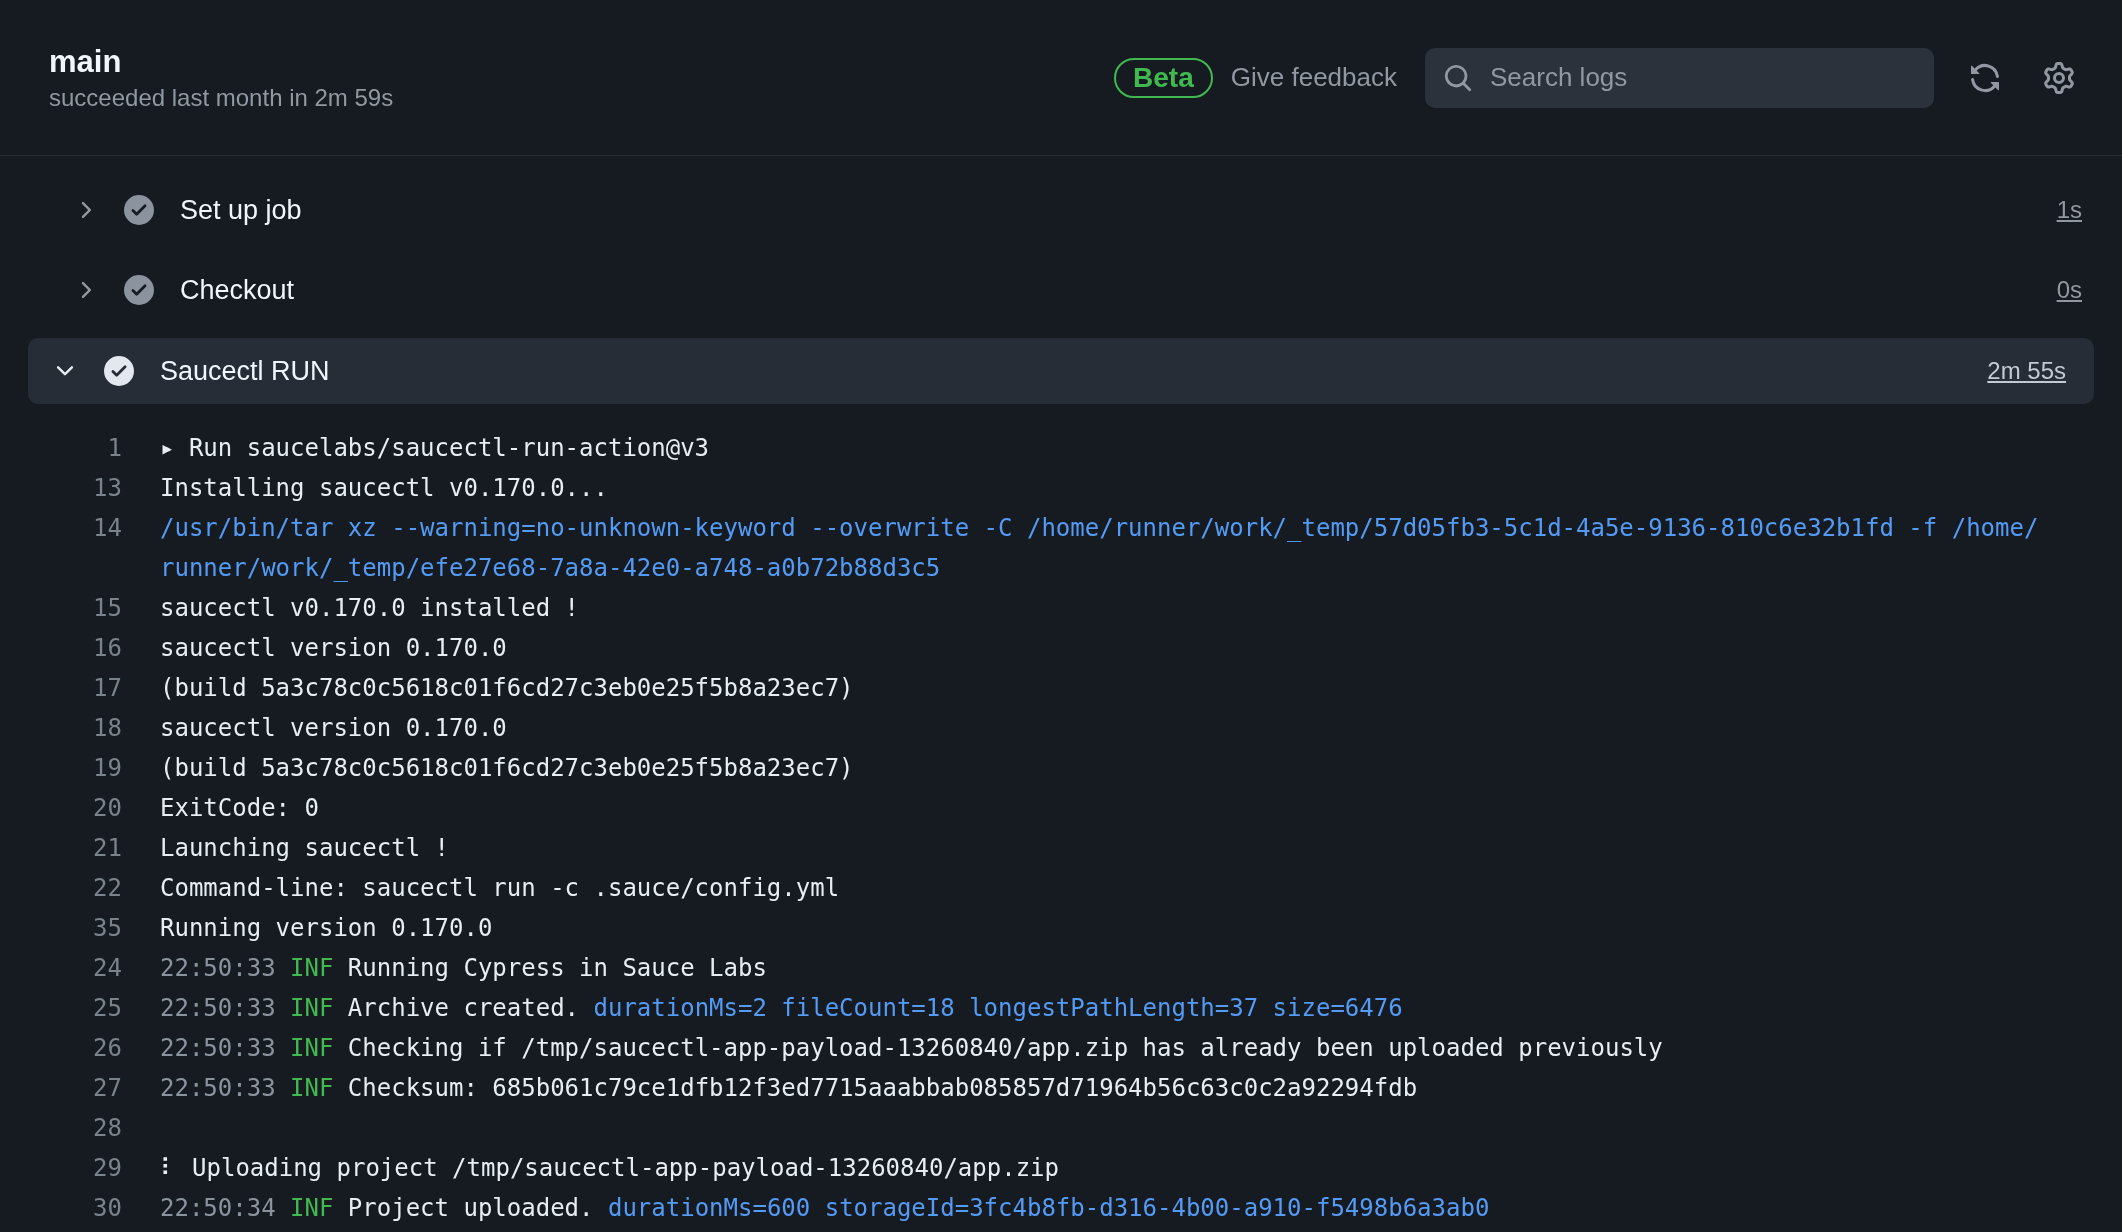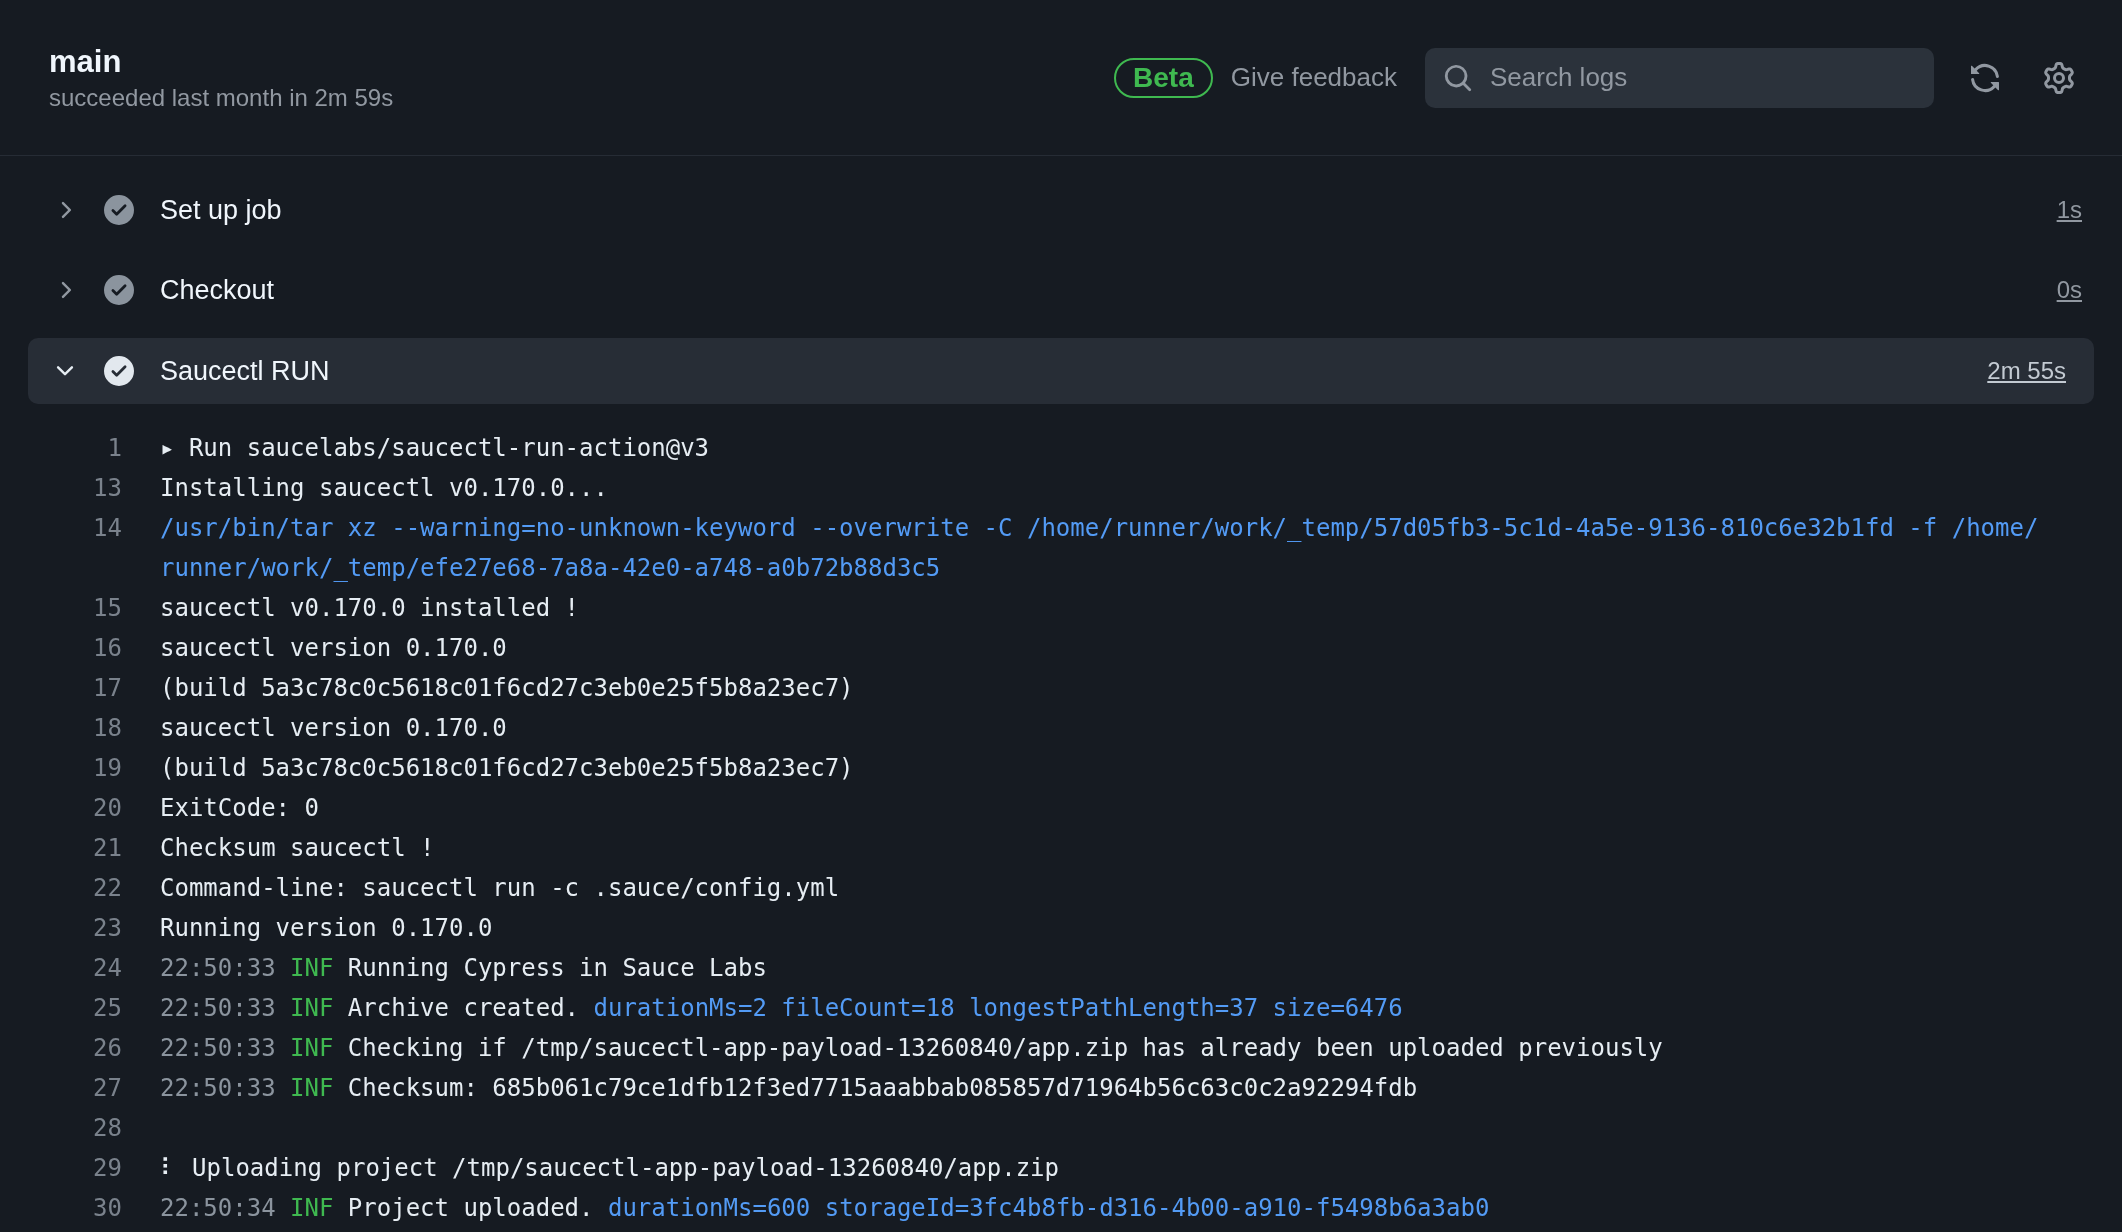--- a/index.html
+++ b/index.html
@@ -53,21 +53,21 @@
   .search-box input::placeholder{color:var(--text-secondary);}
   .icon-button{
     width:46px;height:46px;display:flex;align-items:center;justify-content:center;
     background:transparent;border:none;cursor:pointer;padding:0;
   }
   .icon-button svg{width:32px;height:32px;fill:var(--text-secondary);}
   
   .steps-list{padding-top:14px;}
   .step-row{
     height:80px;display:flex;align-items:center;
-    padding:0 40px 0 50px;cursor:pointer;
+    padding:0 40px 0 50px;cursor:pointer;margin-left:20px;
   }
   .step-row.expanded{
     height:66px;margin:8px 28px 0;border-radius:10px;
     background:var(--highlight);padding:0 28px 0 22px;text-align:center;
   }
   .chev{width:30px;display:flex;justify-content:center;align-items:center;}
   .chev svg{width:26px;height:26px;fill:var(--text-secondary);}
   .step-row.expanded .chev svg{fill:var(--log-text);}
   .check{margin-left:24px;display:flex;align-items:center;}
   .check svg{width:30px;height:30px;fill:#8b949e;}
@@ -198,28 +198,28 @@
     <div class="log-line">
       <span class="ln">19</span>
       <span class="lt"><span class="seg-fg">(build 5a3c78c0c5618c01f6cd27c3eb0e25f5b8a23ec7)</span></span>
     </div>
     <div class="log-line">
       <span class="ln">20</span>
       <span class="lt"><span class="seg-fg">ExitCode: 0</span></span>
     </div>
     <div class="log-line">
       <span class="ln">21</span>
-      <span class="lt"><span class="seg-fg">Checksum saucectl !</span></span>
+      <span class="lt"><span class="seg-fg">Launching saucectl !</span></span>
     </div>
     <div class="log-line">
       <span class="ln">22</span>
       <span class="lt"><span class="seg-fg">Command-line: saucectl run -c .sauce/config.yml</span></span>
     </div>
     <div class="log-line">
-      <span class="ln">23</span>
+      <span class="ln">35</span>
       <span class="lt"><span class="seg-fg">Running version 0.170.0</span></span>
     </div>
     <div class="log-line">
       <span class="ln">24</span>
       <span class="lt"><span class="seg-gray">22:50:33 </span><span class="seg-green">INF </span><span class="seg-fg">Running Cypress in Sauce Labs</span></span>
     </div>
     <div class="log-line">
       <span class="ln">25</span>
       <span class="lt"><span class="seg-gray">22:50:33 </span><span class="seg-green">INF </span><span class="seg-fg">Archive created. </span><span class="seg-blue">durationMs=2 fileCount=18 longestPathLength=37 size=6476</span></span>
     </div>

